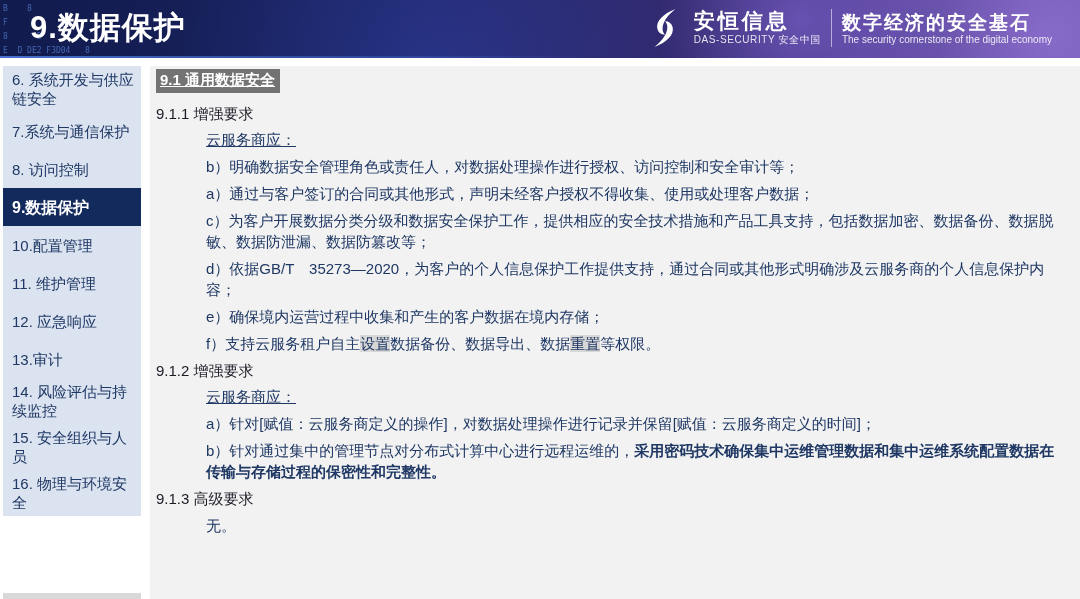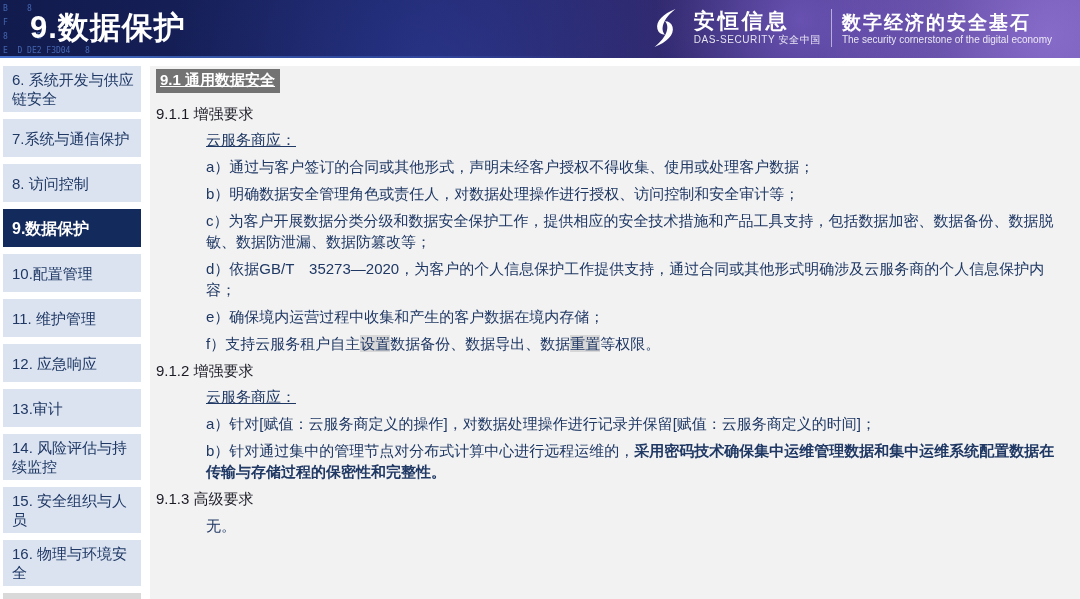--- a/index.html
+++ b/index.html
@@ -31,21 +31,21 @@
   .slogan-cn { font-size:19px; font-weight:bold; letter-spacing:2px; line-height:23px; }
   .slogan-en { font-size:10px; opacity:0.85; white-space:nowrap; }
 
   
   .main { display:flex; height:541px; background:#ffffff; padding-top:8px; }
 
   
   .sidebar { width:141px; flex:0 0 141px; padding-left:3px; display:flex; flex-direction:column; }
   .side-item { background:#dbe3f1; color:#1f3864; font-size:15px; line-height:19px;
     min-height:38px; display:flex; align-items:center; padding:4px 6px 4px 9px;
-    margin-bottom:7px; cursor:pointer; }
+    cursor:pointer; }
   .side-item.active { background:#132a5c; color:#ffffff; font-weight:bold; font-size:16px; }
   .side-sliver { background:#d9d9d9; height:6px; margin-top:auto; }
 
   
   .content { flex:1; background:#f2f2f2; margin-left:9px; padding:3px 14px 0 6px;
     color:#1f3864; font-size:15px; }
   .section-title { display:inline-block; background:#737373; color:#ffffff;
     font-weight:bold; font-size:15px; padding:2px 5px 3px 4px; margin-bottom:4px;text-decoration:underline; }
   .blk-heading { color:#1b1b26; margin:6px 0 5px 0; line-height:21px; }
   .blk-lead { margin:5px 0 5px 50px; line-height:21px; }
@@ -123,22 +123,22 @@
         </div>
         <div class="side-sliver"></div>
       </aside>
 
     <section class="content">
       <div class="section-title">9.1 通用数据安全</div>
       <div>
 
       <div class="blk-heading"><span>9.1.1 增强要求</span></div>
           <div class="blk-lead"><span>云服务商应：</span></div>
+          <div class="blk-item"><span>b）明确数据安全管理角色或责任人，对数据处理操作进行授权、访问控制和安全审计等；</span></div>
           <div class="blk-item"><span>a）通过与客户签订的合同或其他形式，声明未经客户授权不得收集、使用或处理客户数据；</span></div>
-          <div class="blk-item"><span>b）明确数据安全管理角色或责任人，对数据处理操作进行授权、访问控制和安全审计等；</span></div>
           <div class="blk-item"><span>c）为客户开展数据分类分级和数据安全保护工作，提供相应的安全技术措施和产品工具支持，包括数据加密、数据备份、数据脱敏、数据防泄漏、数据防篡改等；</span></div>
           <div class="blk-item"><span>d）依据GB/T　35273—2020，为客户的个人信息保护工作提供支持，通过合同或其他形式明确涉及云服务商的个人信息保护内容；</span></div>
           <div class="blk-item"><span>e）确保境内运营过程中收集和产生的客户数据在境内存储；</span></div>
           <div class="blk-item"><span>f）支持云服务租户自主</span><span class="shade">设置</span><span>数据备份、数据导出、数据</span><span class="shade">重置</span><span>等权限。</span></div>
           <div class="blk-heading"><span>9.1.2 增强要求</span></div>
           <div class="blk-lead"><span>云服务商应：</span></div>
           <div class="blk-item"><span>a）针对[赋值：云服务商定义的操作]，对数据处理操作进行记录并保留[赋值：云服务商定义的时间]；</span></div>
           <div class="blk-item"><span>b）针对通过集中的管理节点对分布式计算中心进行远程运维的，</span><span class="bold">采用密码技术确保集中运维管理数据和集中运维系统配置数据在传输与存储过程的保密性和完整性。</span></div>
           <div class="blk-heading"><span>9.1.3 高级要求</span></div>
           <div class="blk-plain"><span>无。</span></div>

